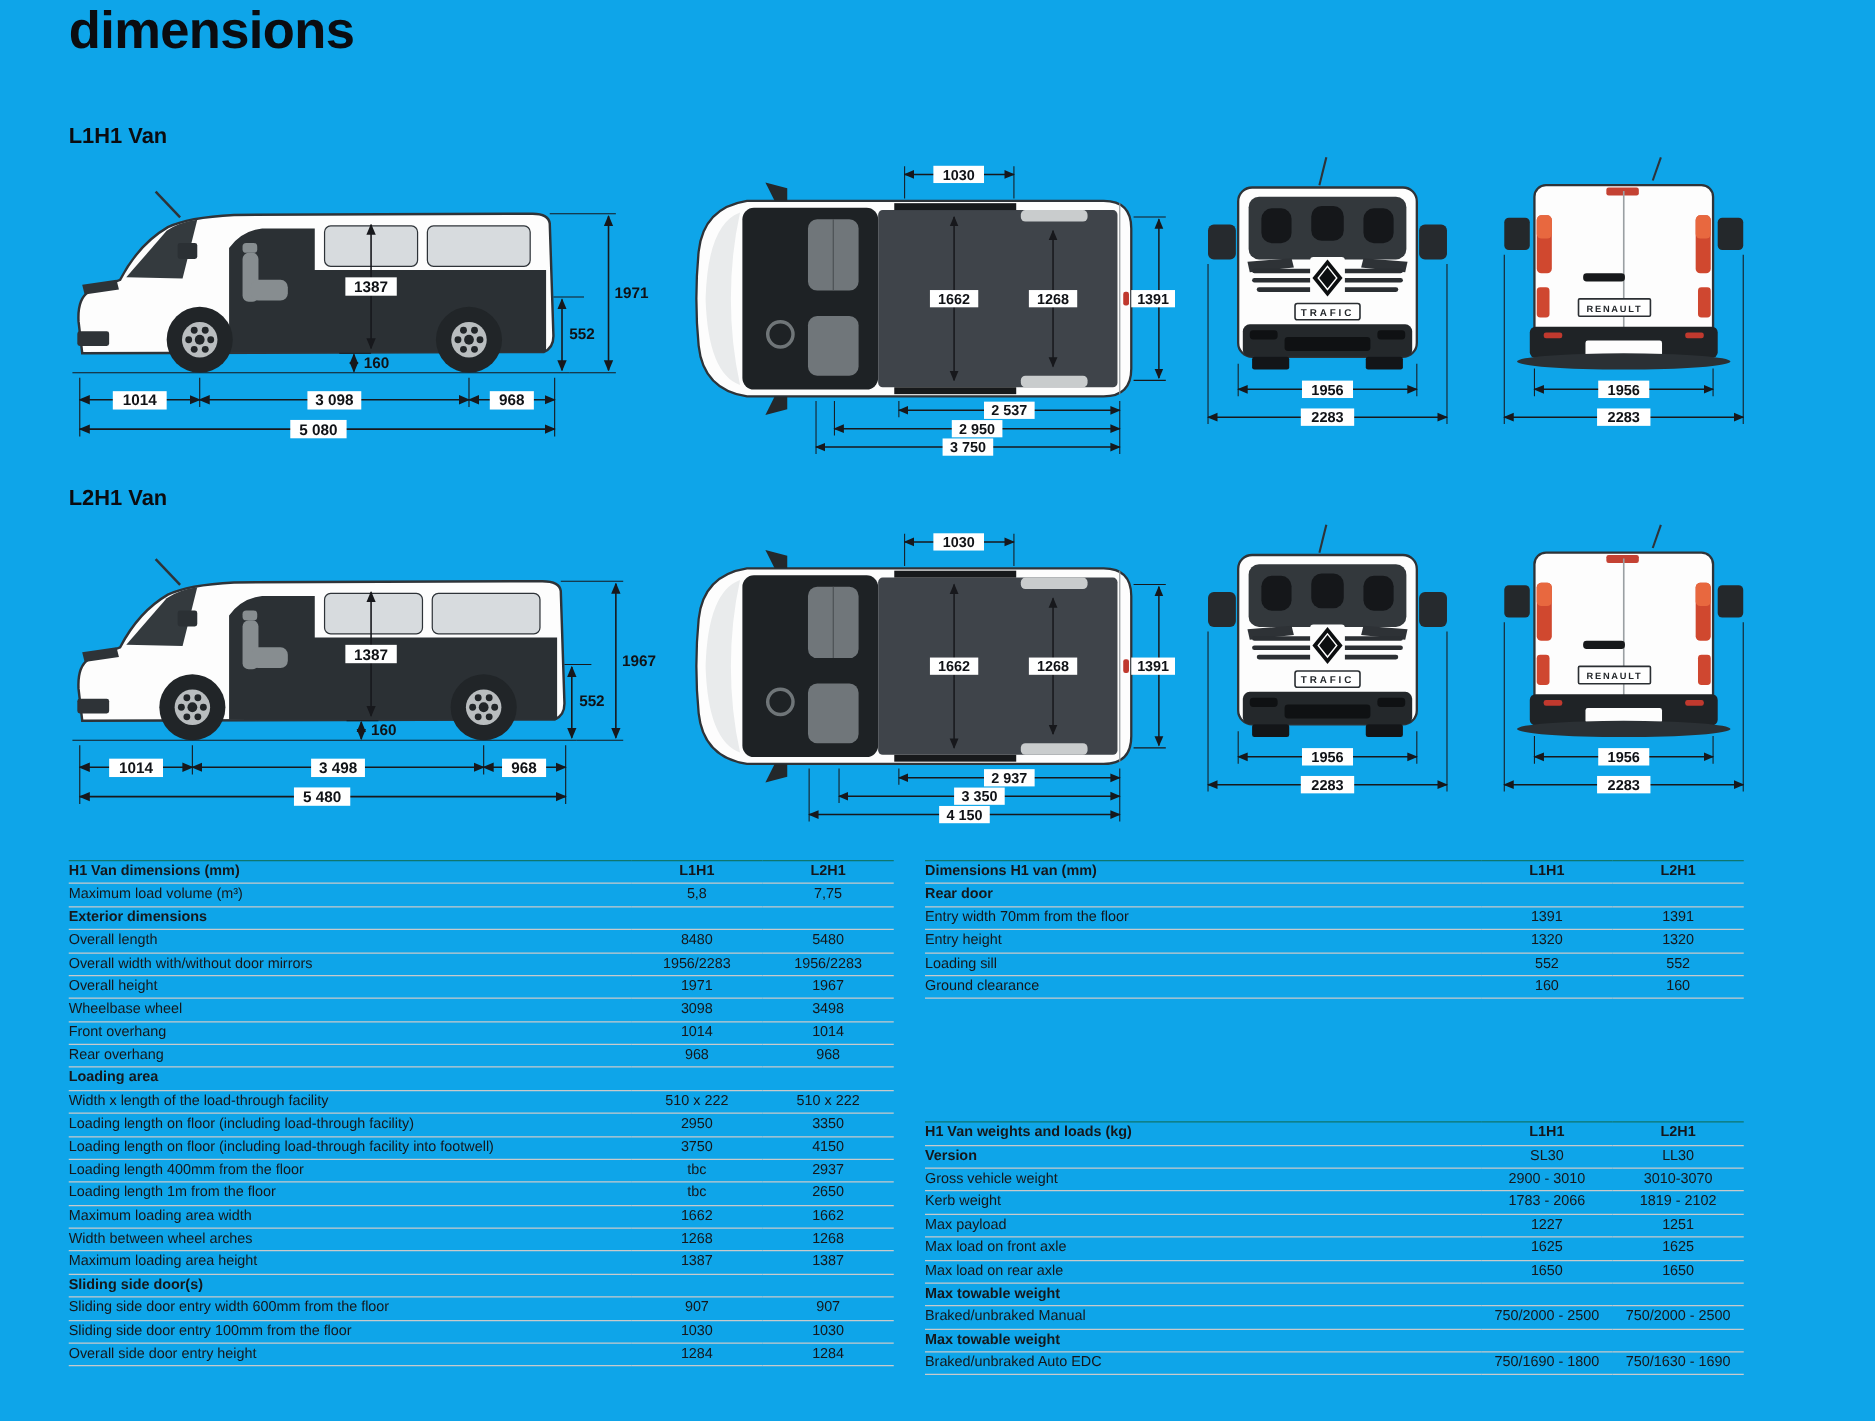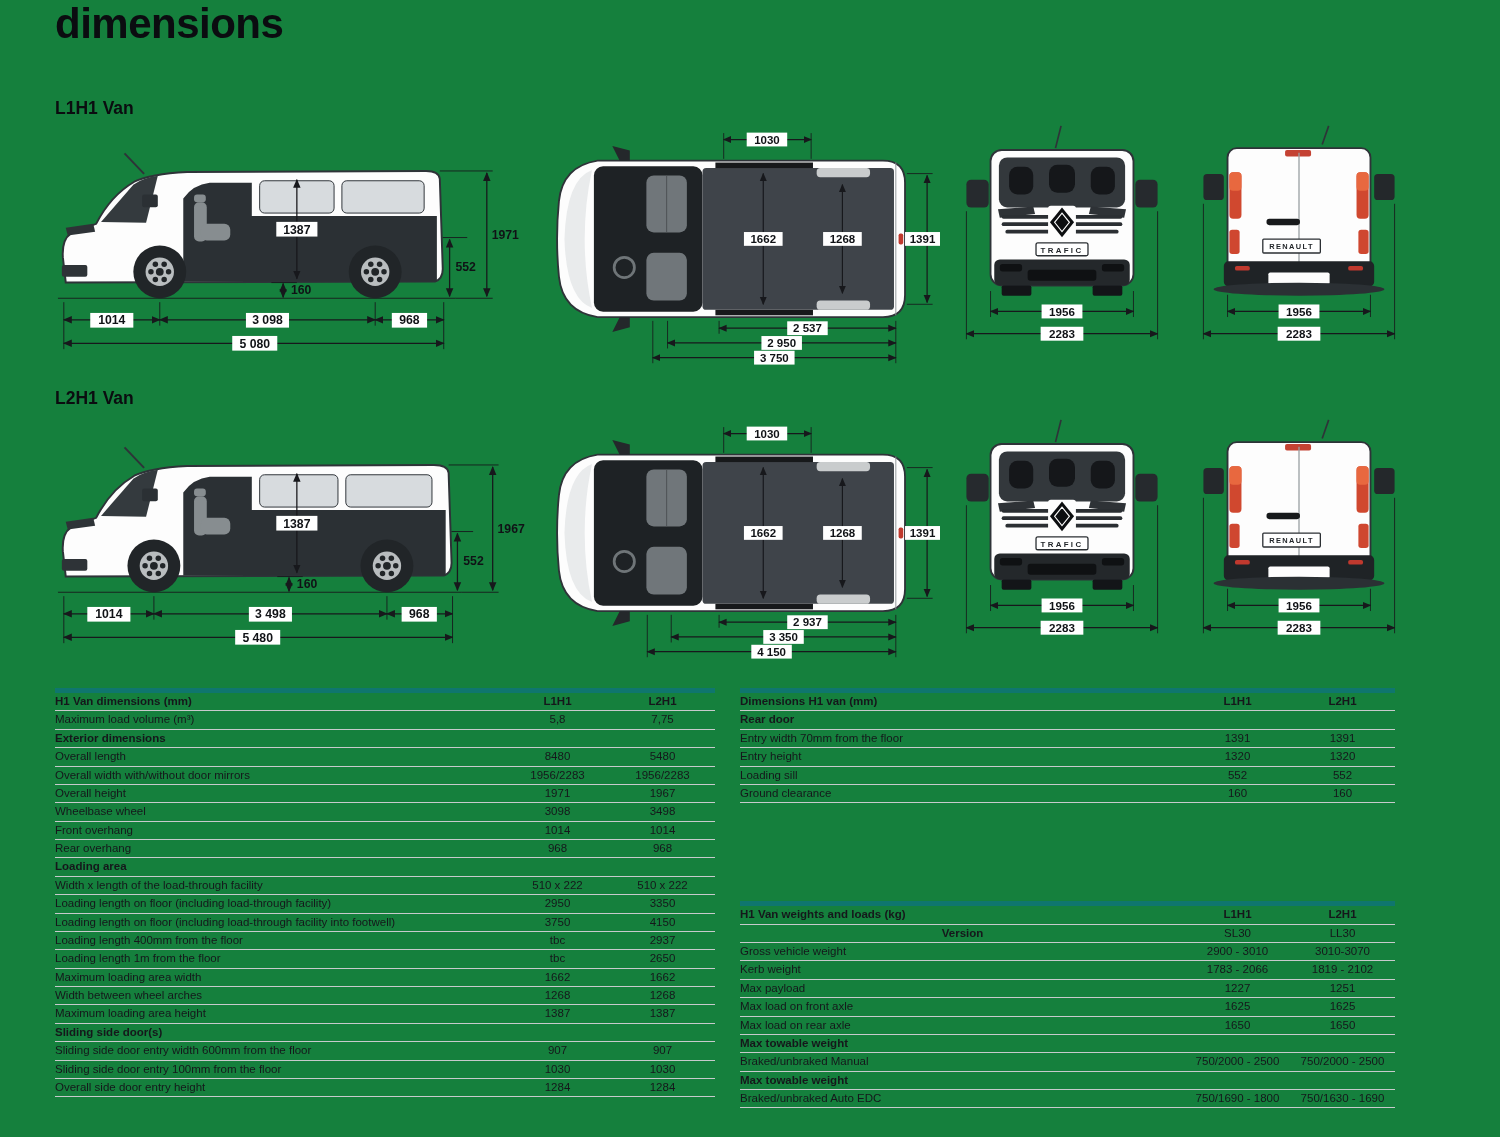--- a/index.html
+++ b/index.html
@@ -1,16 +1,16 @@
 <!DOCTYPE html>
 <html><head>
 <meta charset="utf-8">
 <style>
   html,body { margin:0; padding:0; background:#ffffff; }
-  .page { position:relative; width:1500px; height:1137px; background:#15803d;
+  .page { position:relative; width:1500px; height:1137px; background:#0ea5e9;
           font-family:"Liberation Sans", sans-serif; color:#15171b; overflow:hidden; }
   .title { position:absolute; left:55px; top:0; font-size:42px; font-weight:800;
            letter-spacing:-0.5px; color:#0b0c10; }
   .van-label { position:absolute; left:55px; font-size:17.5px; font-weight:800; color:#0b0c10; }
   .van-label.h1 { top:98px; }
   .van-label.h2 { top:388px; }
   .row { position:absolute; left:50px; width:1365px; display:flex;
          justify-content:space-between; align-items:flex-start; }
   .row1 { top:122px; }
   .row2 { top:416px; }
@@ -24,24 +24,24 @@
   .body-fill { fill:#fdfdfd; stroke:#2e3338; stroke-width:2; }
 
   .tables { position:absolute; left:55px; top:688px; width:1340px; display:flex;
             justify-content:space-between; align-items:flex-start; }
   .tcol-left  { width:660px; }
   .tcol-right { width:655px; }
   table.spec { width:100%; border-collapse:collapse; font-size:11.5px; line-height:1.12;
                color:#15171b; }
   .spec th, .spec td { border-bottom:1px solid #c7cacc; padding:2px 0 2.5px;
                        text-align:left; vertical-align:bottom; }
-  .spec thead th { border-top:5px solid #0f766e; font-weight:700; }
+  .spec thead th { border-top:1px solid #0f766e; font-weight:700; }
   .spec .val { text-align:center; width:105px; }
   .spec tr.sec td { font-weight:700;margin-top:42px; }
-  .spec td.b { font-weight:700;text-align:center; }
+  .spec td.b { font-weight:700; }
   .spacer { height:98px; }
 </style>
 </head>
 <body>
 
 <div class="page">
 
   <svg width="0" height="0" style="position:absolute" aria-hidden="true">
     <defs>
       <marker id="arr" viewBox="0 0 10 10" refX="9" refY="5" markerWidth="7" markerHeight="7" orient="auto-start-reverse">

